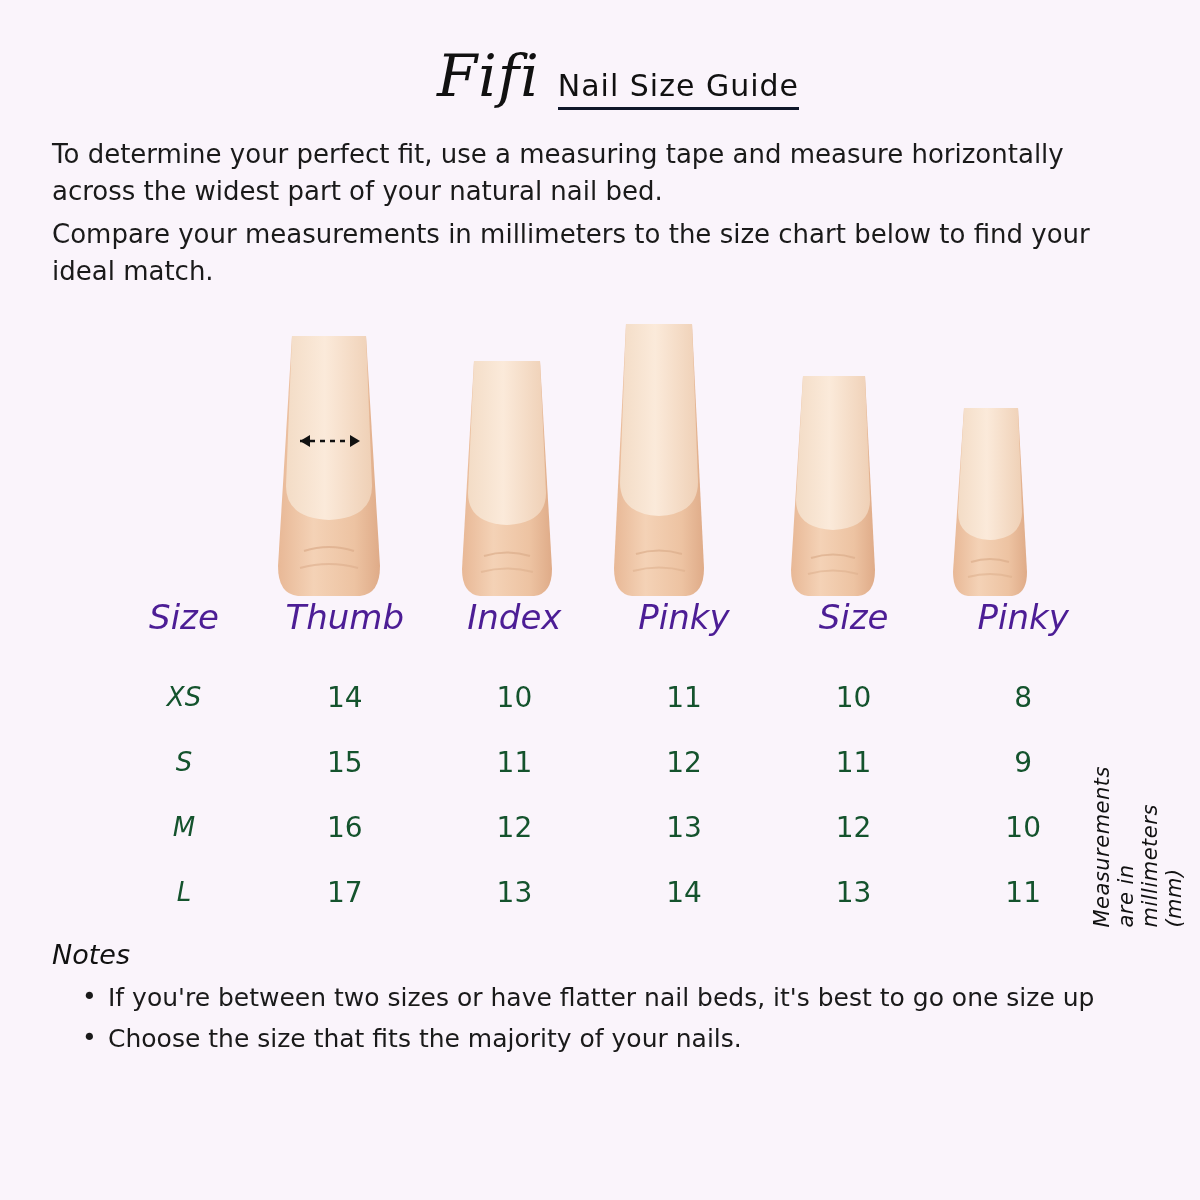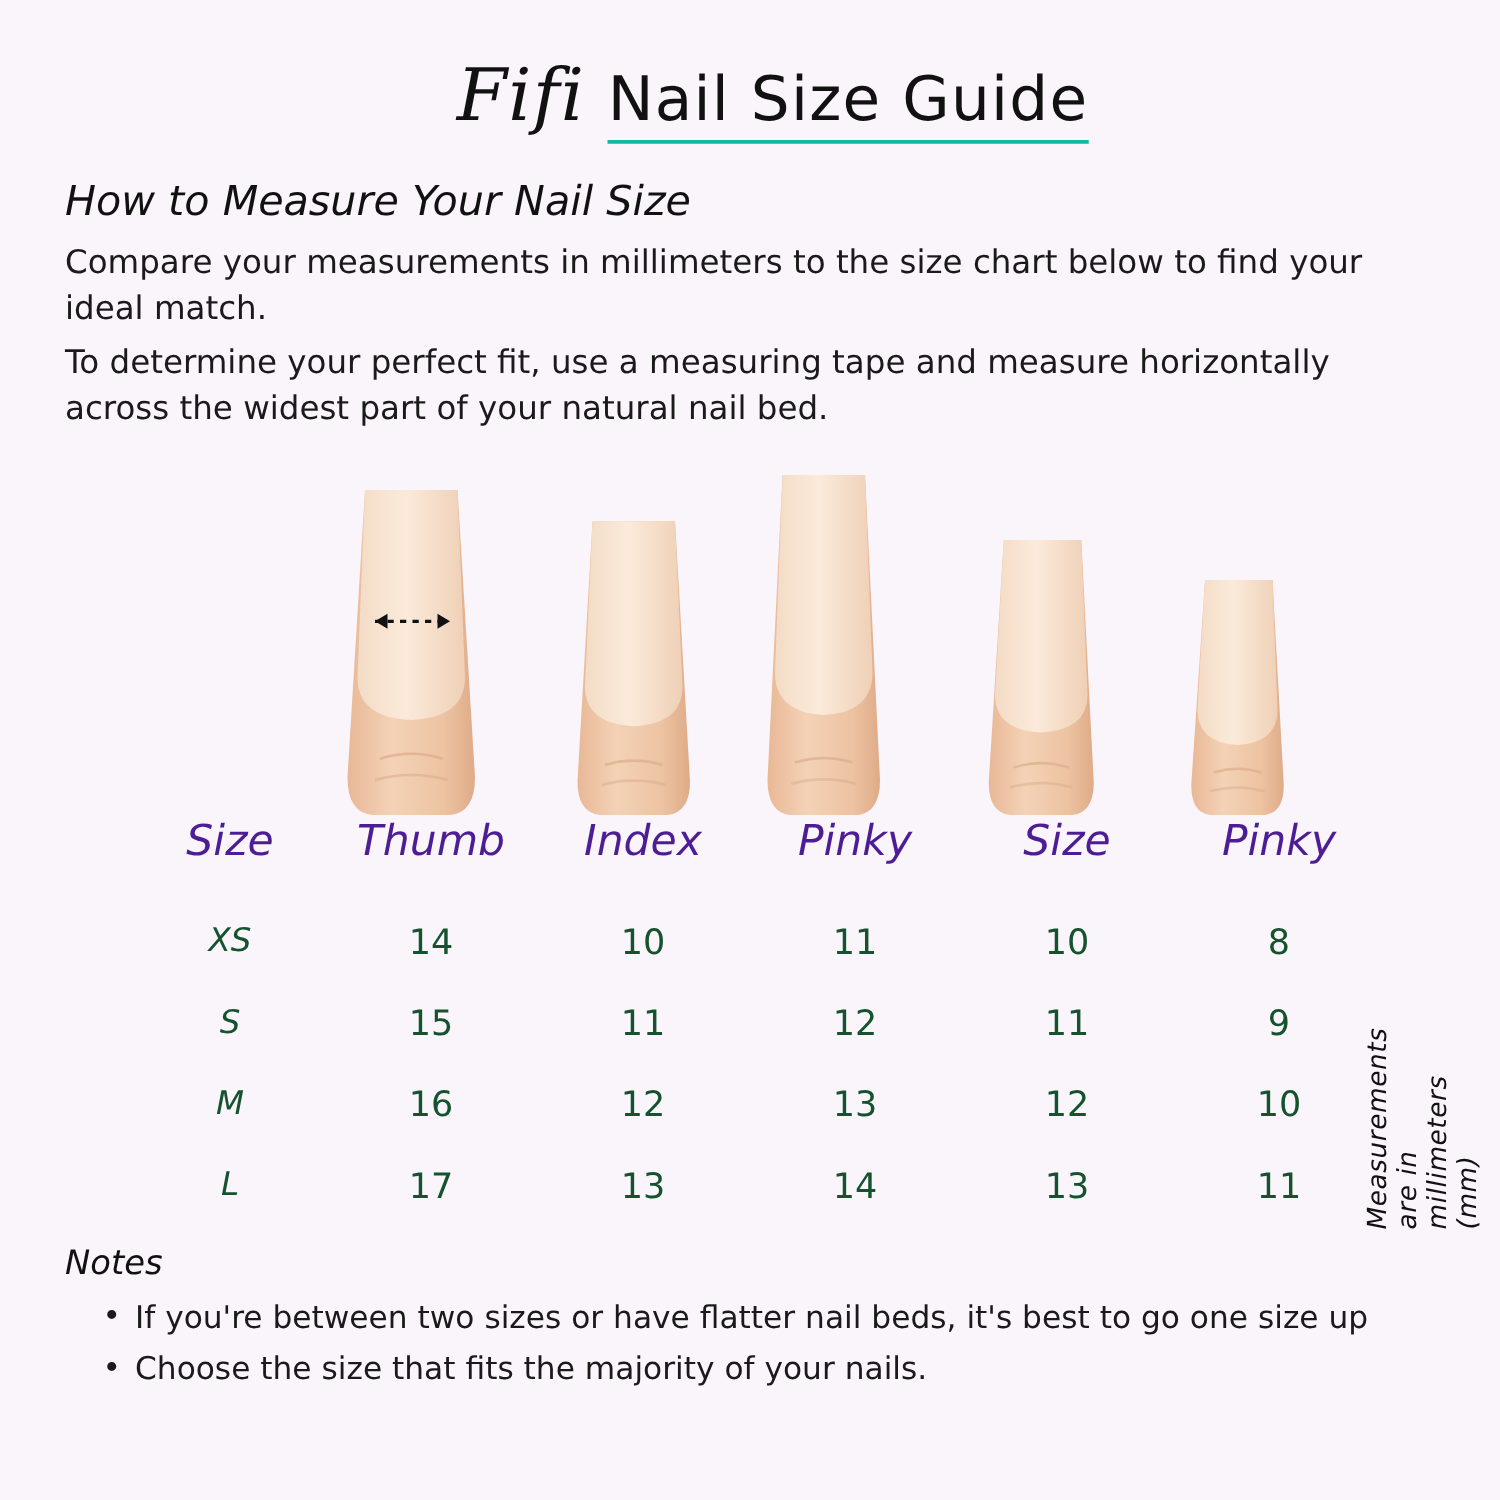--- a/index.html
+++ b/index.html
@@ -27,23 +27,23 @@
   .brand {
     font-family: "DejaVu Serif", serif;
     font-style: italic;
     font-size: 58px;
     letter-spacing: 1px;
     color: #111;
     margin-left: 36px;
   }
   .guide-title {
     font-family: "DejaVu Sans", sans-serif;
-    font-size: 49px;
+    font-size: 30px;
     letter-spacing: 1px;
-    border-bottom: 3px solid #14b8a6;
+    border-bottom: 3px solid #0f172a;
     padding-bottom: 4px;
     color: #111;
   }
 
   
   .intro {
     padding: 26px 52px 0 52px;
   }
   .intro h2 {
     font-family: "DejaVu Sans", sans-serif;
@@ -152,23 +152,22 @@
 </style>
 </head>
 <body>
 
 <div class="header">
   <span class="brand">Fifi</span>
   <span class="guide-title">Nail Size Guide</span>
 </div>
 
 <div class="intro">
-  <h2>How to Measure Your Nail Size</h2>
+  <p>To determine your perfect fit, use a measuring tape and measure horizontally across the widest part of your natural nail bed.</p>
   <p>Compare your measurements in millimeters to the size chart below to find your ideal match.</p>
-  <p>To determine your perfect fit, use a measuring tape and measure horizontally across the widest part of your natural nail bed.</p>
 </div>
 
 <div class="nails">
 
   <div class="nail" style="left:268px; width:122px; height:260px;">
     <svg width="122" height="260" viewBox="0 0 122 260">
       <defs>
         <linearGradient id="skinT" x1="0" y1="0" x2="1" y2="0">
           <stop offset="0%" stop-color="#e8b896"></stop>
           <stop offset="35%" stop-color="#f4d2b6"></stop>

